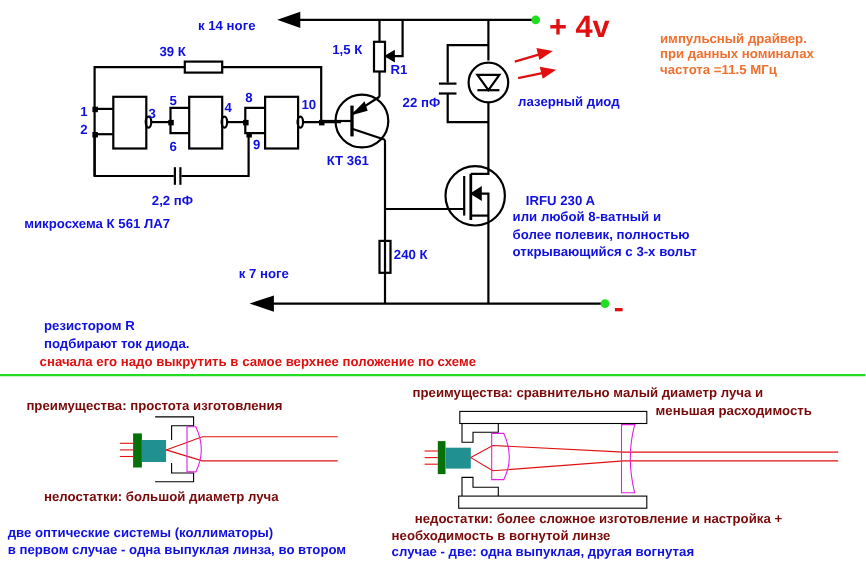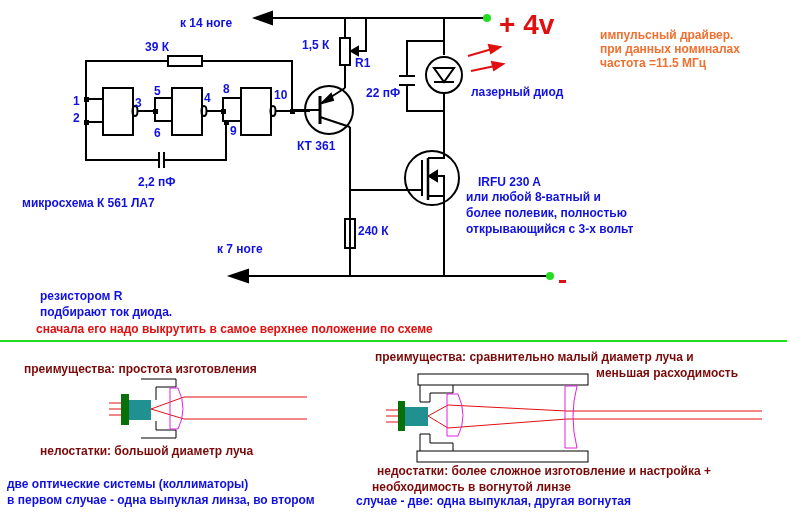--- a/index.html
+++ b/index.html
@@ -174,16 +174,16 @@
 <div class="t blue" style="left:187px;top:242px;margin-left:30px;">к 7 ноге</div>
 <div class="t blue" style="left:40px;top:289px;">резистором R</div>
 <div class="t blue" style="left:40px;top:305px;">подбирают ток диода.</div>
 <div class="t red" style="left:36px;top:322px;">сначала его надо выкрутить в самое верхнее положение по схеме</div>
 
 <div class="t maroon" style="left:24px;top:350px;margin-top:12px;">преимущества:  простота изготовления</div>
 <div class="t maroon" style="left:40px;top:444px;">нелостатки: большой диаметр луча</div>
 <div class="t maroon" style="left:375px;top:350px;">преимущества: сравнительно малый диаметр луча и</div>
 <div class="t maroon" style="left:596px;top:366px;">меньшая расходимость</div>
 <div class="t maroon" style="left:356px;top:464px;padding-left:21px;">недостатки: более сложное изготовление и настройка +</div>
-<div class="t maroon" style="left:372px;top:480px;">необходимость в вогнутой линзе</div>
+<div class="t maroon" style="left:356px;top:480px;">необходимость в вогнутой линзе</div>
 <div class="t blue" style="left:7px;top:477px;">две оптические системы (коллиматоры)</div>
 <div class="t blue" style="left:7px;top:493px;">в первом случае - одна выпуклая линза, во втором</div>
 <div class="t blue" style="left:356px;top:494px;">случае - две: одна выпуклая, другая вогнутая</div>
 
 </body></html>

